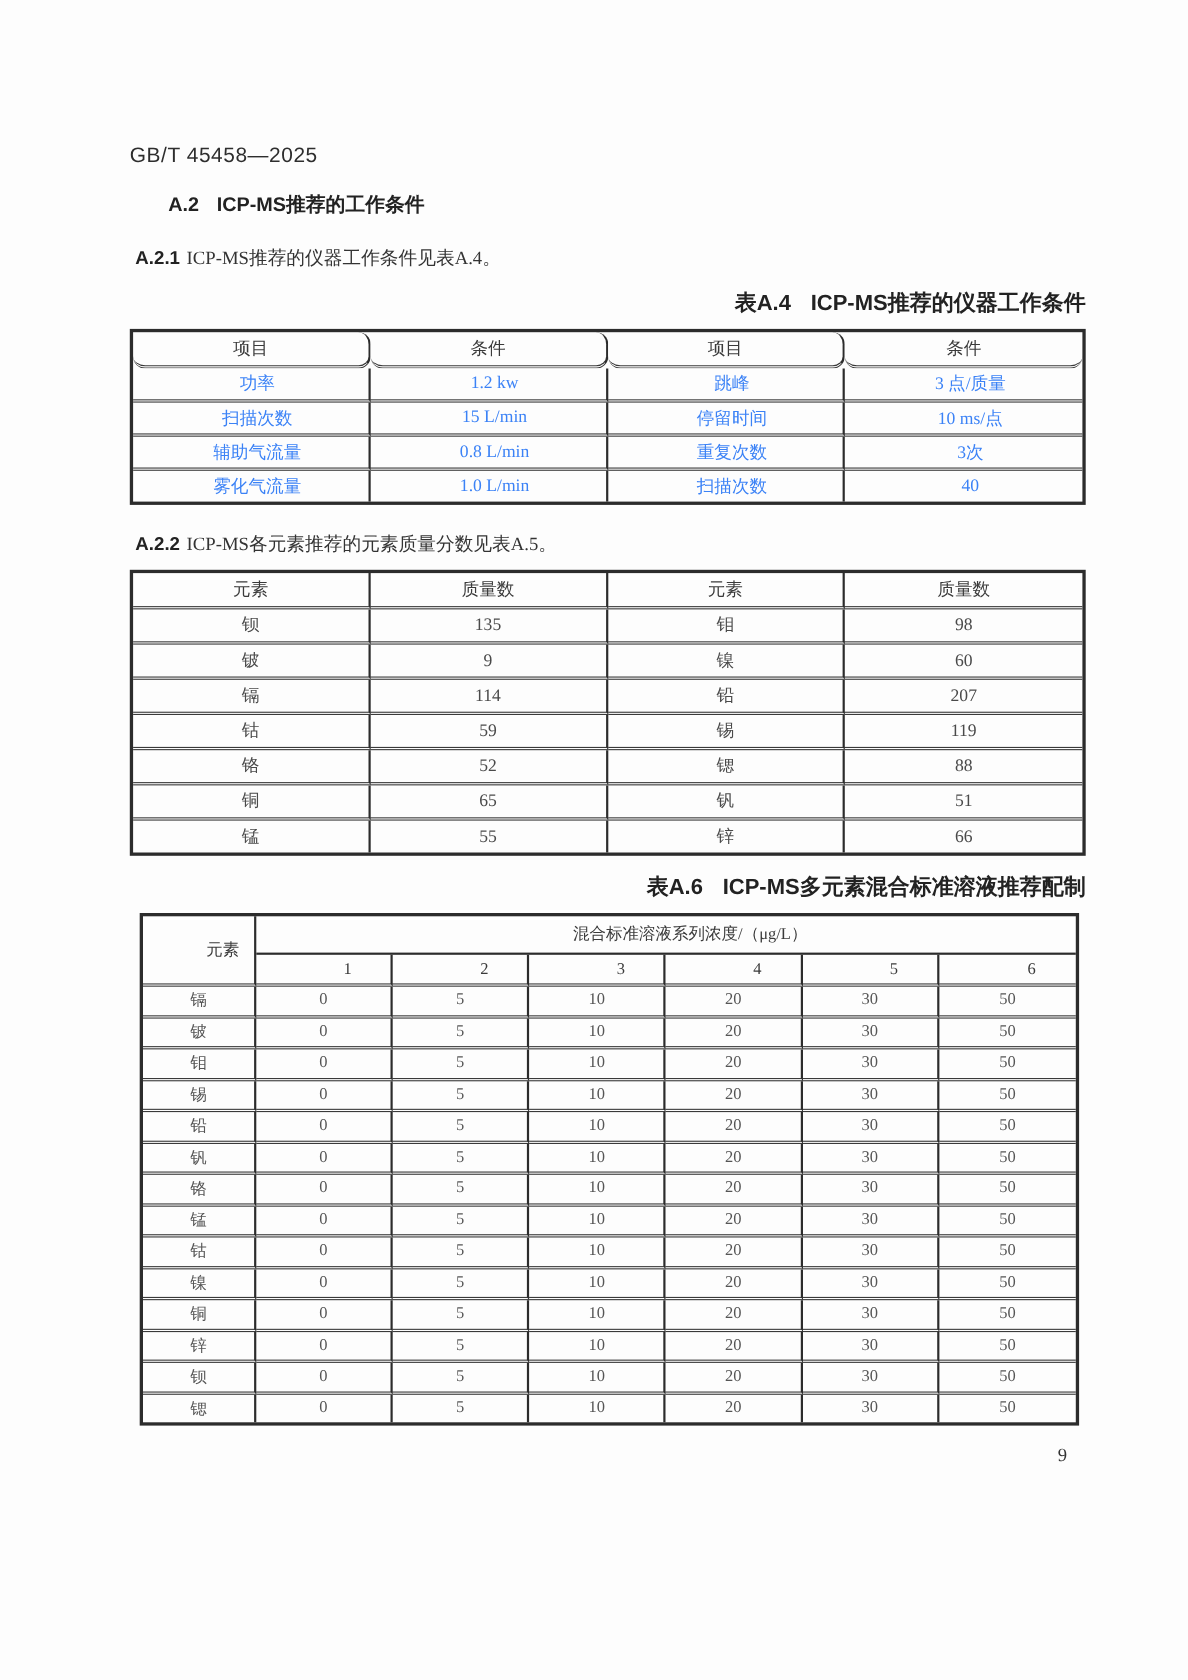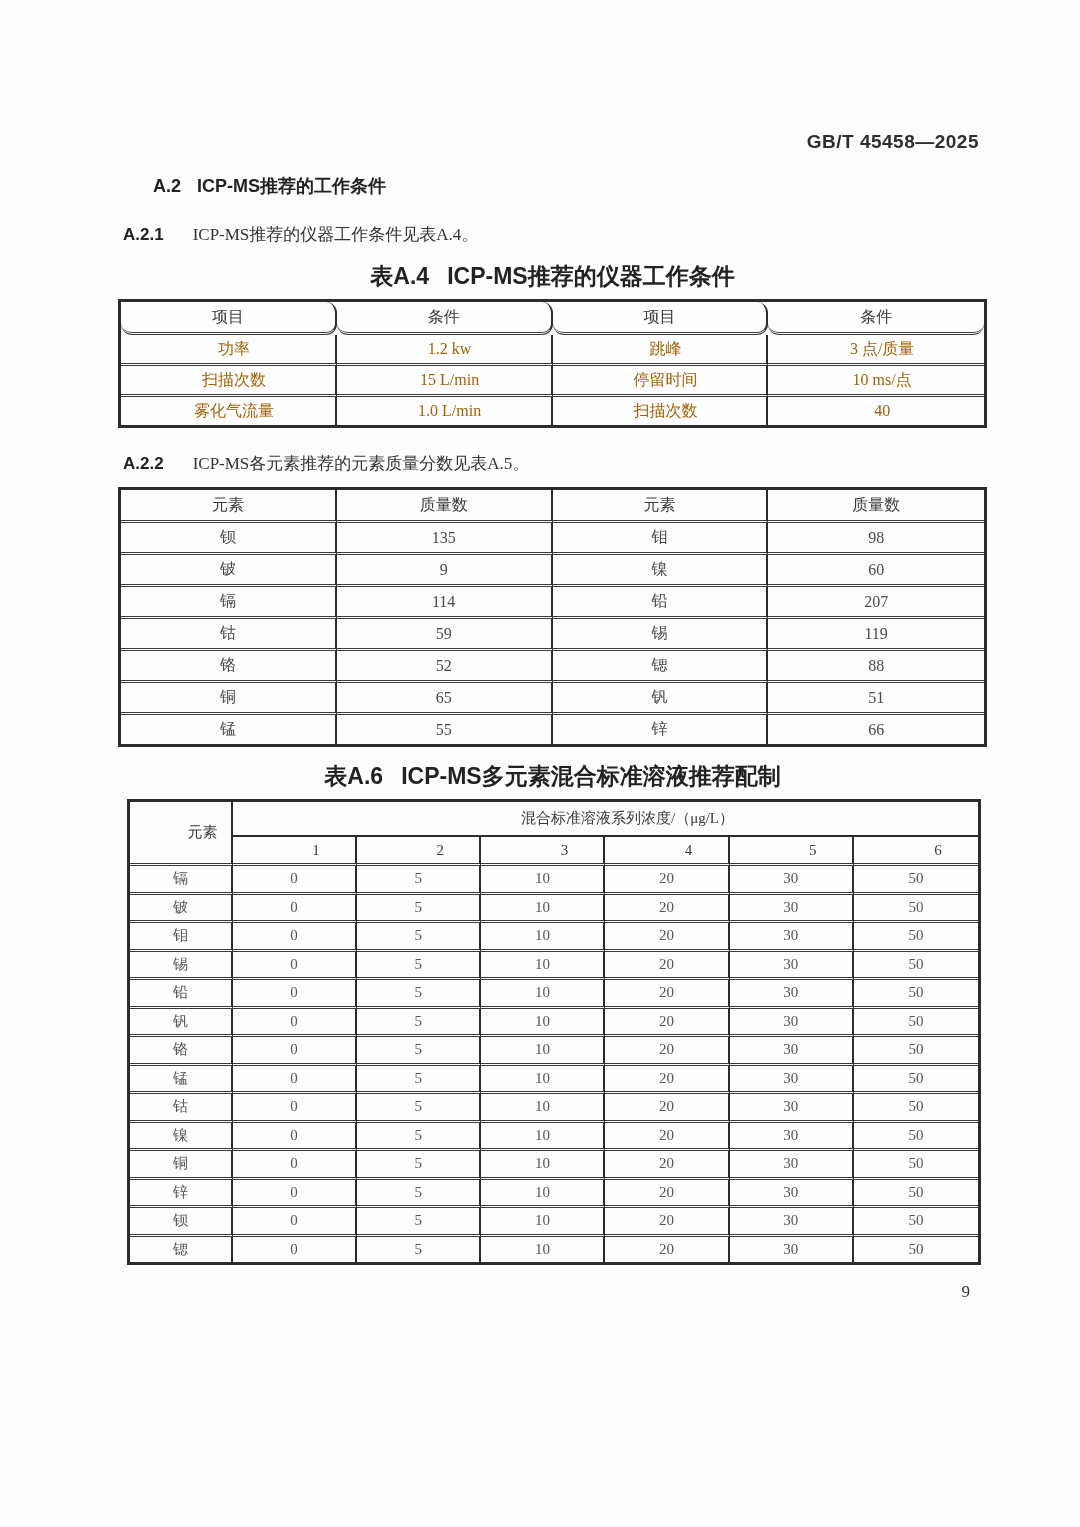--- a/index.html
+++ b/index.html
@@ -7,23 +7,22 @@
     width: 1080px; height: 1527px;
     background: #fdfdfd;
     box-sizing: border-box;
     padding: 130px 93px 0 118px;
     position: relative;
     font-family: "Liberation Serif", serif;
     color: #3a3a3a;
     overflow: hidden;
   }
   .doc-code {
-    text-align: right;
     font-family: "Liberation Sans", sans-serif;
-    font-weight: bold;
+    font-weight: normal;
     font-size: 19px;
     color: #2e2e2e;
     letter-spacing: 0.5px;
     padding-right: 8px;
     height: 24px; line-height: 24px;
   }
   .section-heading {
     margin-top: 20px;
     padding-left: 5px;
     font-family: "Liberation Sans", sans-serif;
@@ -37,28 +36,28 @@
     margin-top: 24px;
     padding-left: 5px;
     font-size: 17px;
     color: #333;
     height: 24px; line-height: 24px;
   }
   .clause .num {
     font-family: "Liberation Sans", sans-serif;
     font-weight: bold;
     color: #222;
-    margin-right: 29px;
+    margin-right: 6px;
   }
   .table-caption {
     margin-top: 17px;
-    text-align: center;
+    text-align: right;
     font-family: "Liberation Sans", sans-serif;
     font-weight: bold;
-    font-size: 23px;
+    font-size: 20px;
     color: #222;
     height: 24px; line-height: 24px;
   }
   .table-caption .label { margin-right: 18px; }
 
   table.std {
     width: 100%;
     border: 3px solid #2c2c2c;
     border-collapse: separate;
     border-spacing: 0;
@@ -74,21 +73,21 @@
     padding: 0;
     font-weight: normal;
     overflow: hidden;
     white-space: nowrap;
   }
   .std th.last-col, .std td.last-col { border-right: none; }
   .std tbody tr:last-child td { border-bottom: none; }
 
   
   .t4 th { height: 30px; font-size: 16px; color: #3a3a3a; border-radius: 11px; }
-  .t4 td { height: 28px; font-size: 16px; color: #a16207; padding-left: 12px; }
+  .t4 td { height: 28px; font-size: 16px; color: #3b82f6; padding-left: 12px; }
 
   
   .t5 th { height: 30px; font-size: 16px; color: #3a3a3a; }
   .t5 td { height: 29px; font-size: 16px; color: #4a4a4a; }
 
   
   table.t6 { width: 854px; margin-left: 9px; }
   .t6 th { font-size: 15px; color: #3a3a3a; padding-left: 44px; }
   .t6 td { height: 25.5px; font-size: 15px; color: #555; }
   .t6 .element-head { border-bottom: 3px double #3a3a3a; font-size: 15px; }
@@ -141,20 +140,26 @@
           <td class="last-col">3 点/质量</td>
         </tr>
 
         <tr>
           <td>扫描次数</td>
           <td>15 L/min</td>
           <td>停留时间</td>
           <td class="last-col">10 ms/点</td>
         </tr>
 
+        <tr>
+          <td>辅助气流量</td>
+          <td>0.8 L/min</td>
+          <td>重复次数</td>
+          <td class="last-col">3次</td>
+        </tr>
 
         <tr>
           <td>雾化气流量</td>
           <td>1.0 L/min</td>
           <td>扫描次数</td>
           <td class="last-col">40</td>
         </tr>
       </tbody>
   </table>
 

